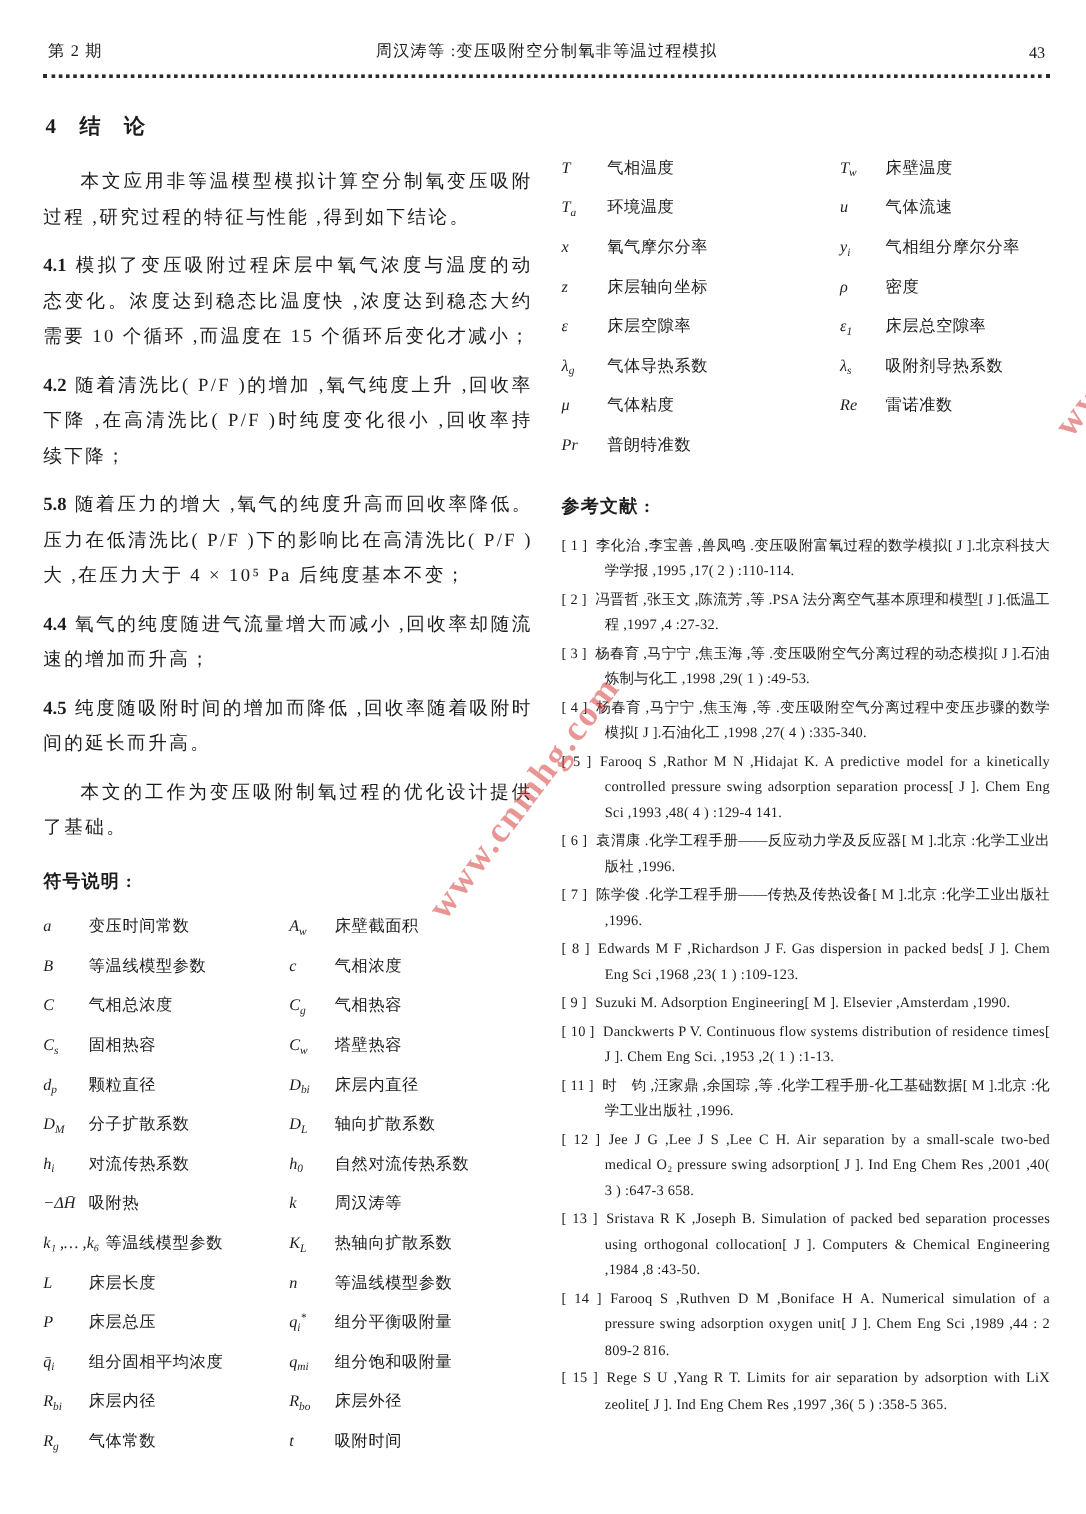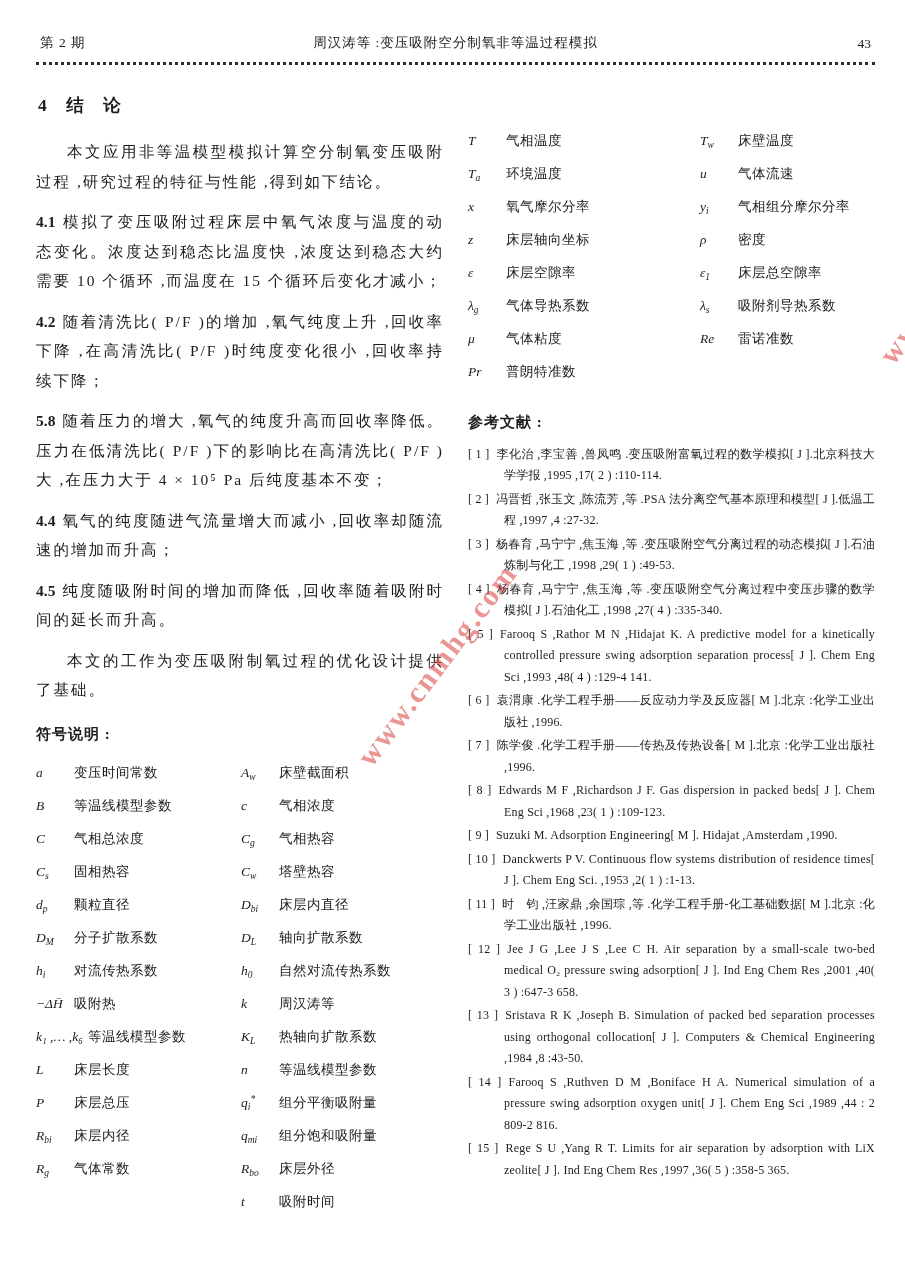--- a/index.html
+++ b/index.html
@@ -144,20 +144,24 @@
             <div class="sym-row">
               <span class="sym"><i>L</i><sub></sub><sup></sup></span>
               <span class="sym-desc">床层长度</span>
             </div>
 
             <div class="sym-row">
               <span class="sym"><i>P</i><sub></sub><sup></sup></span>
               <span class="sym-desc">床层总压</span>
             </div>
 
+            <div class="sym-row">
+              <span class="sym"><i>q̄</i><sub>i</sub><sup></sup></span>
+              <span class="sym-desc">组分固相平均浓度</span>
+            </div>
 
             <div class="sym-row">
               <span class="sym"><i>R</i><sub>bi</sub><sup></sup></span>
               <span class="sym-desc">床层内径</span>
             </div>
 
             <div class="sym-row">
               <span class="sym"><i>R</i><sub>g</sub><sup></sup></span>
               <span class="sym-desc">气体常数</span>
             </div>
@@ -334,21 +338,21 @@
           <div class="ref-item"><span class="ref-label">[ 4 ]</span><span class="ref-text">杨春育 ,马宁宁 ,焦玉海 ,等 .变压吸附空气分离过程中变压步骤的数学模拟[ J ].石油化工 ,1998 ,27( 4 ) :335-340.</span></div>
 
           <div class="ref-item"><span class="ref-label">[ 5 ]</span><span class="ref-text">Farooq S ,Rathor M N ,Hidajat K. A predictive model for a kinetically controlled pressure swing adsorption separation process[ J ]. Chem Eng Sci ,1993 ,48( 4 ) :129-4 141.</span></div>
 
           <div class="ref-item"><span class="ref-label">[ 6 ]</span><span class="ref-text">袁渭康 .化学工程手册——反应动力学及反应器[ M ].北京 :化学工业出版社 ,1996.</span></div>
 
           <div class="ref-item"><span class="ref-label">[ 7 ]</span><span class="ref-text">陈学俊 .化学工程手册——传热及传热设备[ M ].北京 :化学工业出版社 ,1996.</span></div>
 
           <div class="ref-item"><span class="ref-label">[ 8 ]</span><span class="ref-text">Edwards M F ,Richardson J F. Gas dispersion in packed beds[ J ]. Chem Eng Sci ,1968 ,23( 1 ) :109-123.</span></div>
 
-          <div class="ref-item"><span class="ref-label">[ 9 ]</span><span class="ref-text">Suzuki M. Adsorption Engineering[ M ]. Hidajat ,Amsterdam ,1990.</span></div>
+          <div class="ref-item"><span class="ref-label">[ 9 ]</span><span class="ref-text">Suzuki M. Adsorption Engineering[ M ]. Elsevier ,Amsterdam ,1990.</span></div>
 
           <div class="ref-item"><span class="ref-label">[ 10 ]</span><span class="ref-text">Danckwerts P V. Continuous flow systems distribution of residence times[ J ]. Chem Eng Sci. ,1953 ,2( 1 ) :1-13.</span></div>
 
           <div class="ref-item"><span class="ref-label">[ 11 ]</span><span class="ref-text">时　钧 ,汪家鼎 ,余国琮 ,等 .化学工程手册-化工基础数据[ M ].北京 :化学工业出版社 ,1996.</span></div>
 
           <div class="ref-item"><span class="ref-label">[ 12 ]</span><span class="ref-text">Jee J G ,Lee J S ,Lee C H. Air separation by a small-scale two-bed medical O₂ pressure swing adsorption[ J ]. Ind Eng Chem Res ,2001 ,40( 3 ) :647-3 658.</span></div>
 
           <div class="ref-item"><span class="ref-label">[ 13 ]</span><span class="ref-text">Sristava R K ,Joseph B. Simulation of packed bed separation processes using orthogonal collocation[ J ]. Computers &amp; Chemical Engineering ,1984 ,8 :43-50.</span></div>
 
           <div class="ref-item"><span class="ref-label">[ 14 ]</span><span class="ref-text">Farooq S ,Ruthven D M ,Boniface H A. Numerical simulation of a pressure swing adsorption oxygen unit[ J ]. Chem Eng Sci ,1989 ,44 : 2 809-2 816.</span></div>

